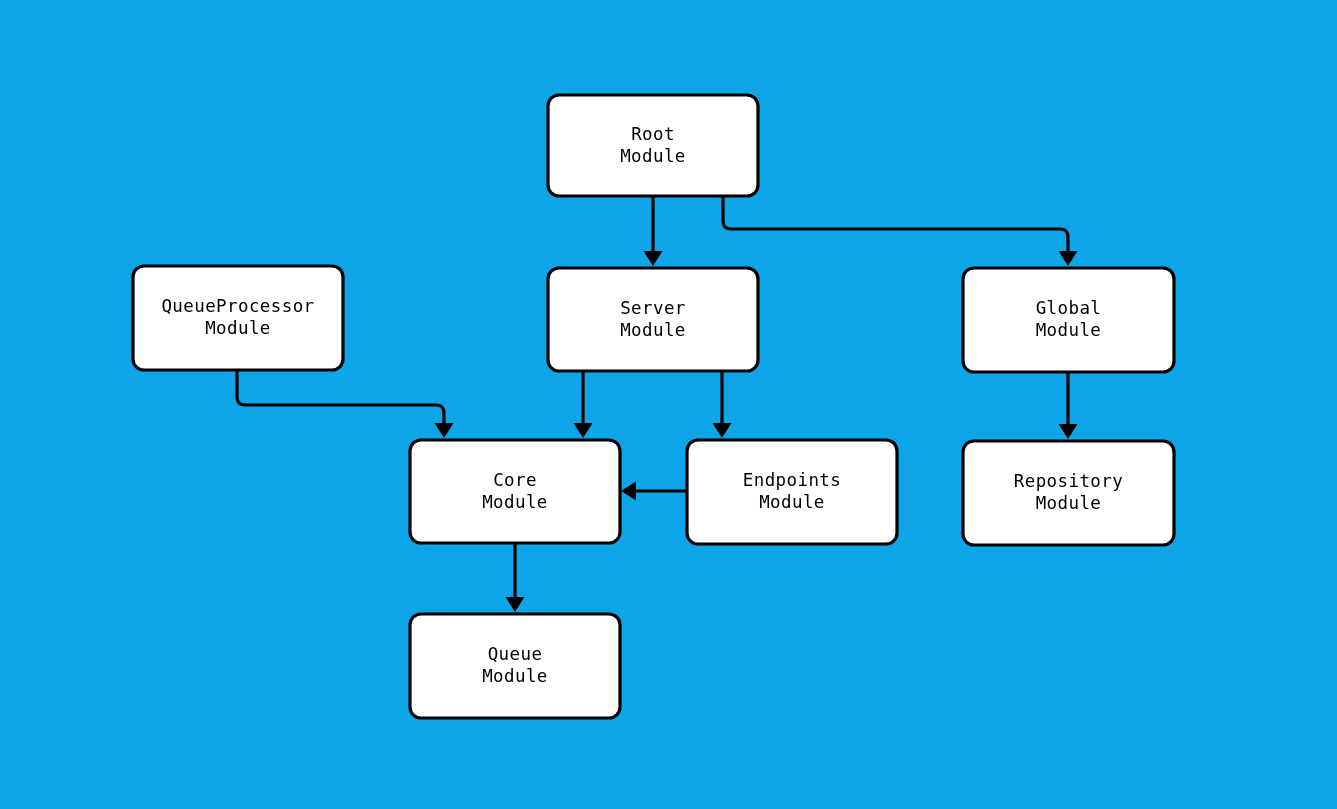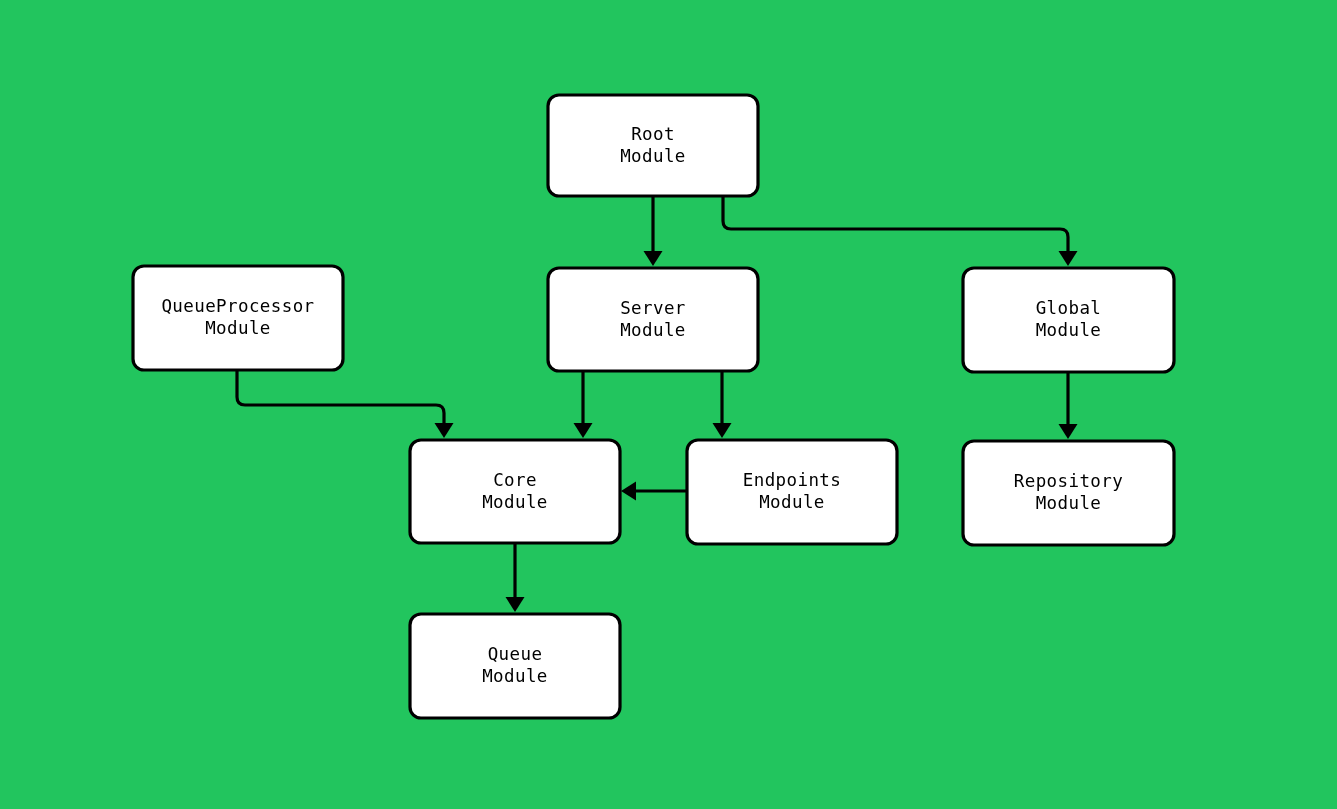--- a/index.html
+++ b/index.html
@@ -10,21 +10,21 @@
   body {
     width: 1337px;
     height: 809px;
     font-family: "DejaVu Sans Mono", "Liberation Mono", monospace;
     overflow: hidden;
   }
   #diagram-root {
     position: relative;
     width: 1337px;
     height: 809px;
-    background: #22c55e;
+    background: #0ea5e9;
   }
   svg.diagram-canvas {
     position: absolute;
     top: 0;
     left: 0;
     width: 1337px;
     height: 809px;
   }
   .node-box {
     fill: #ffffff;

